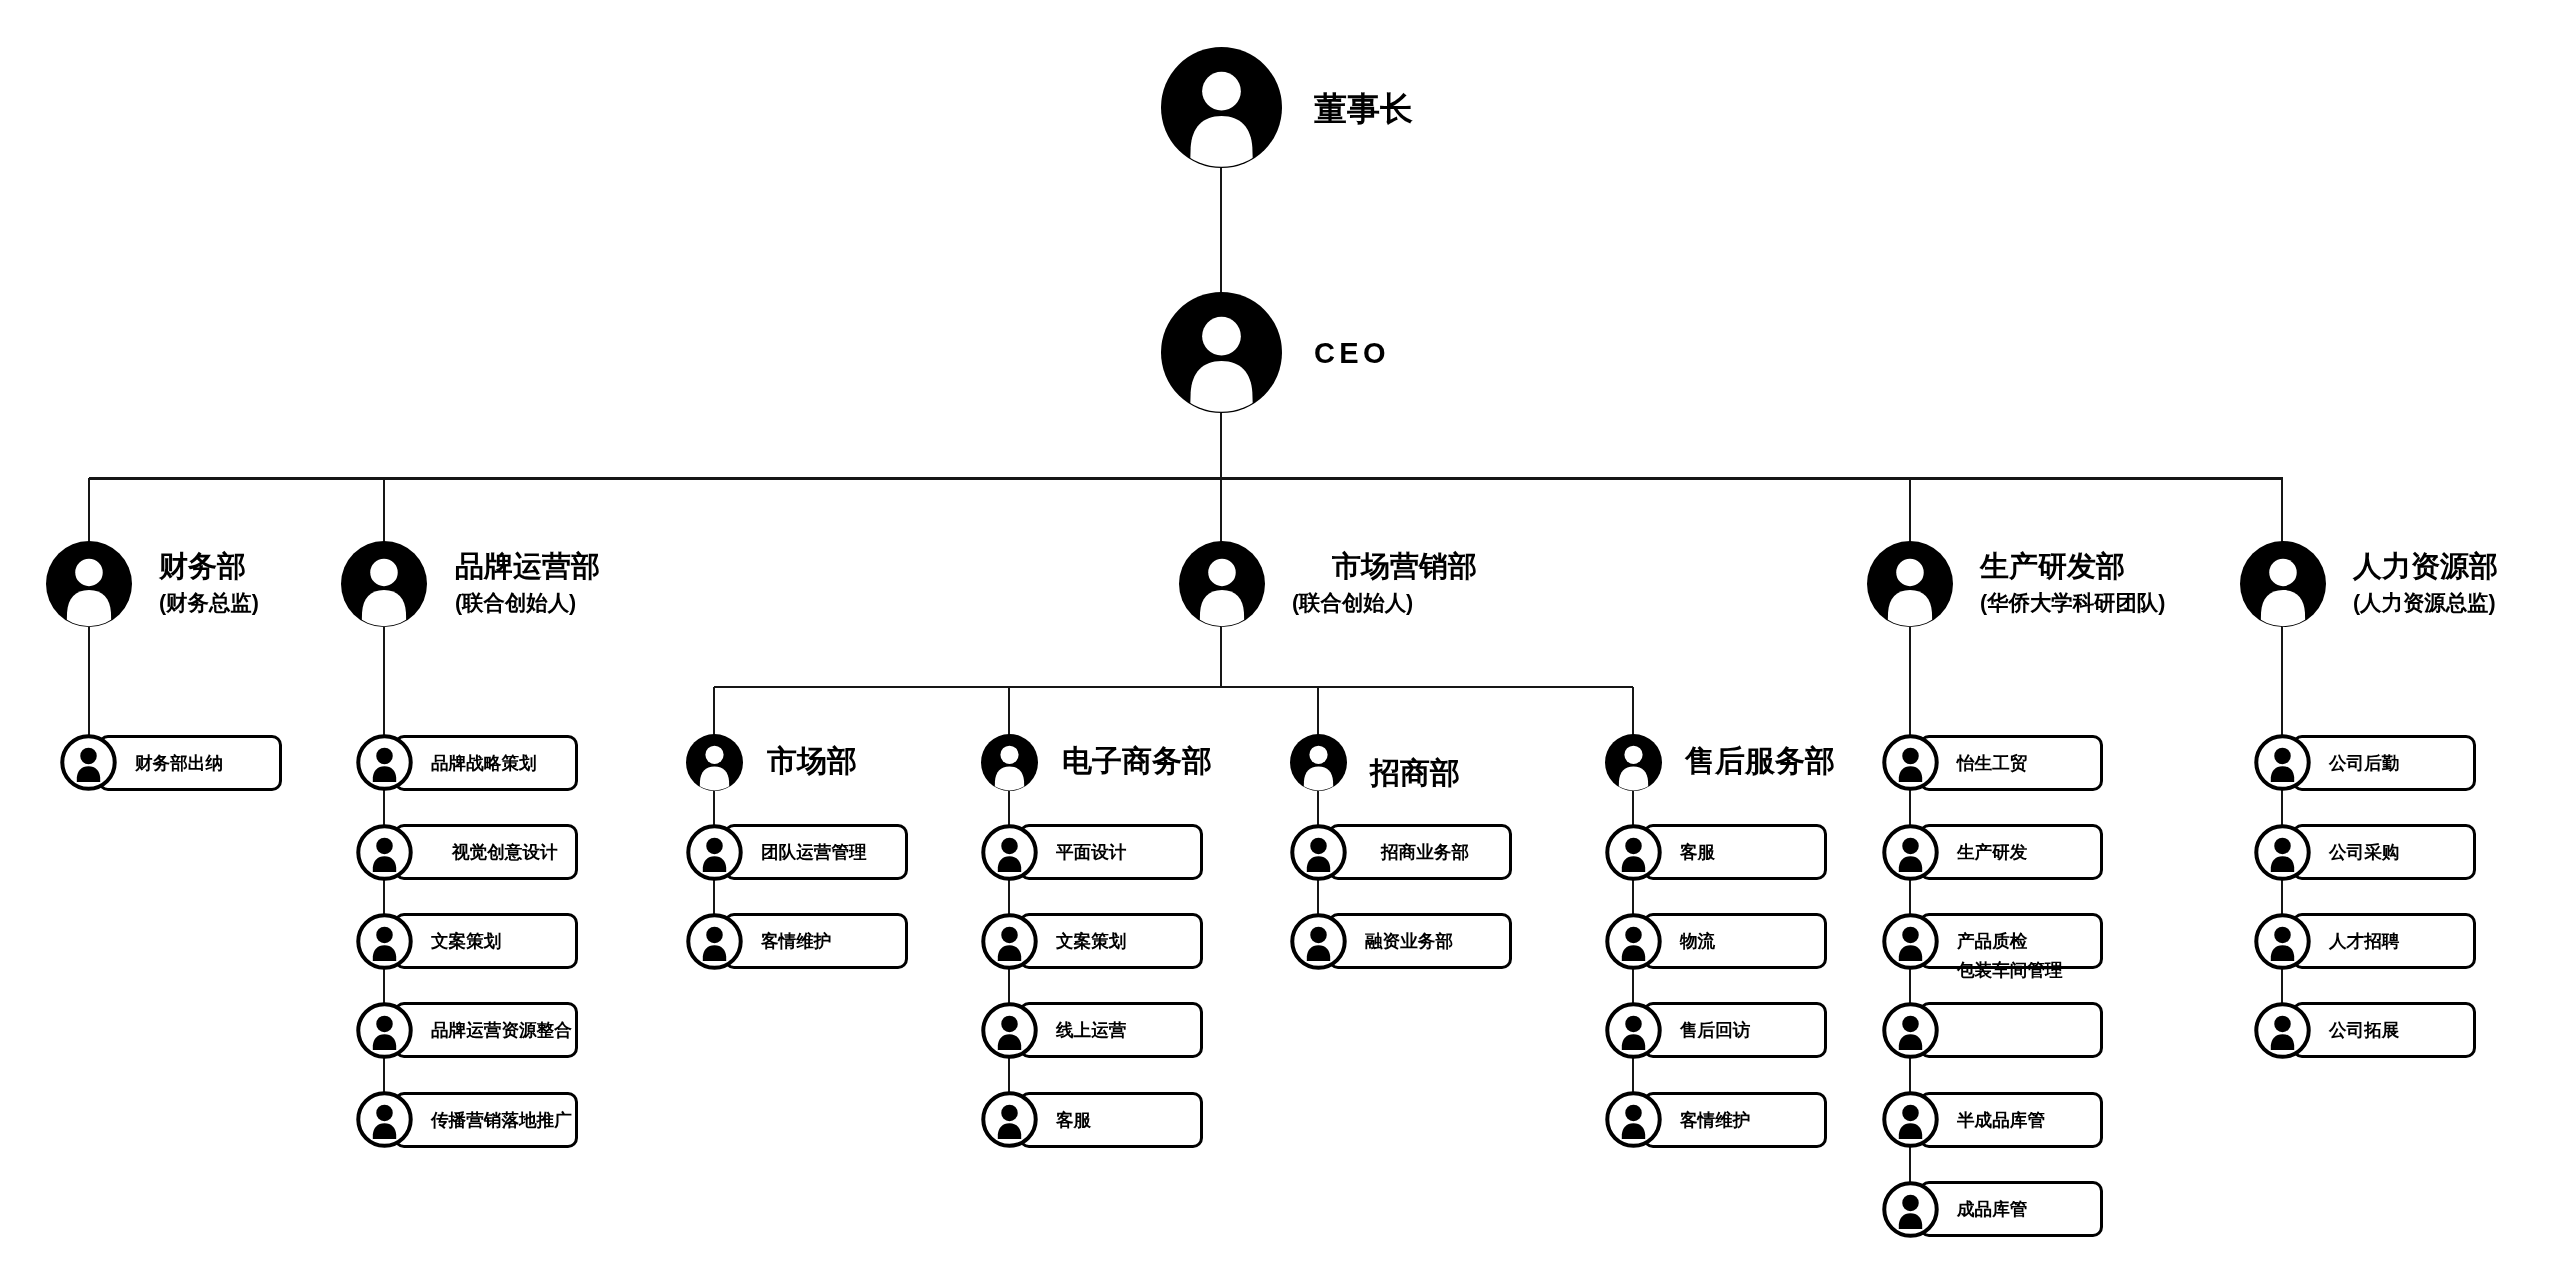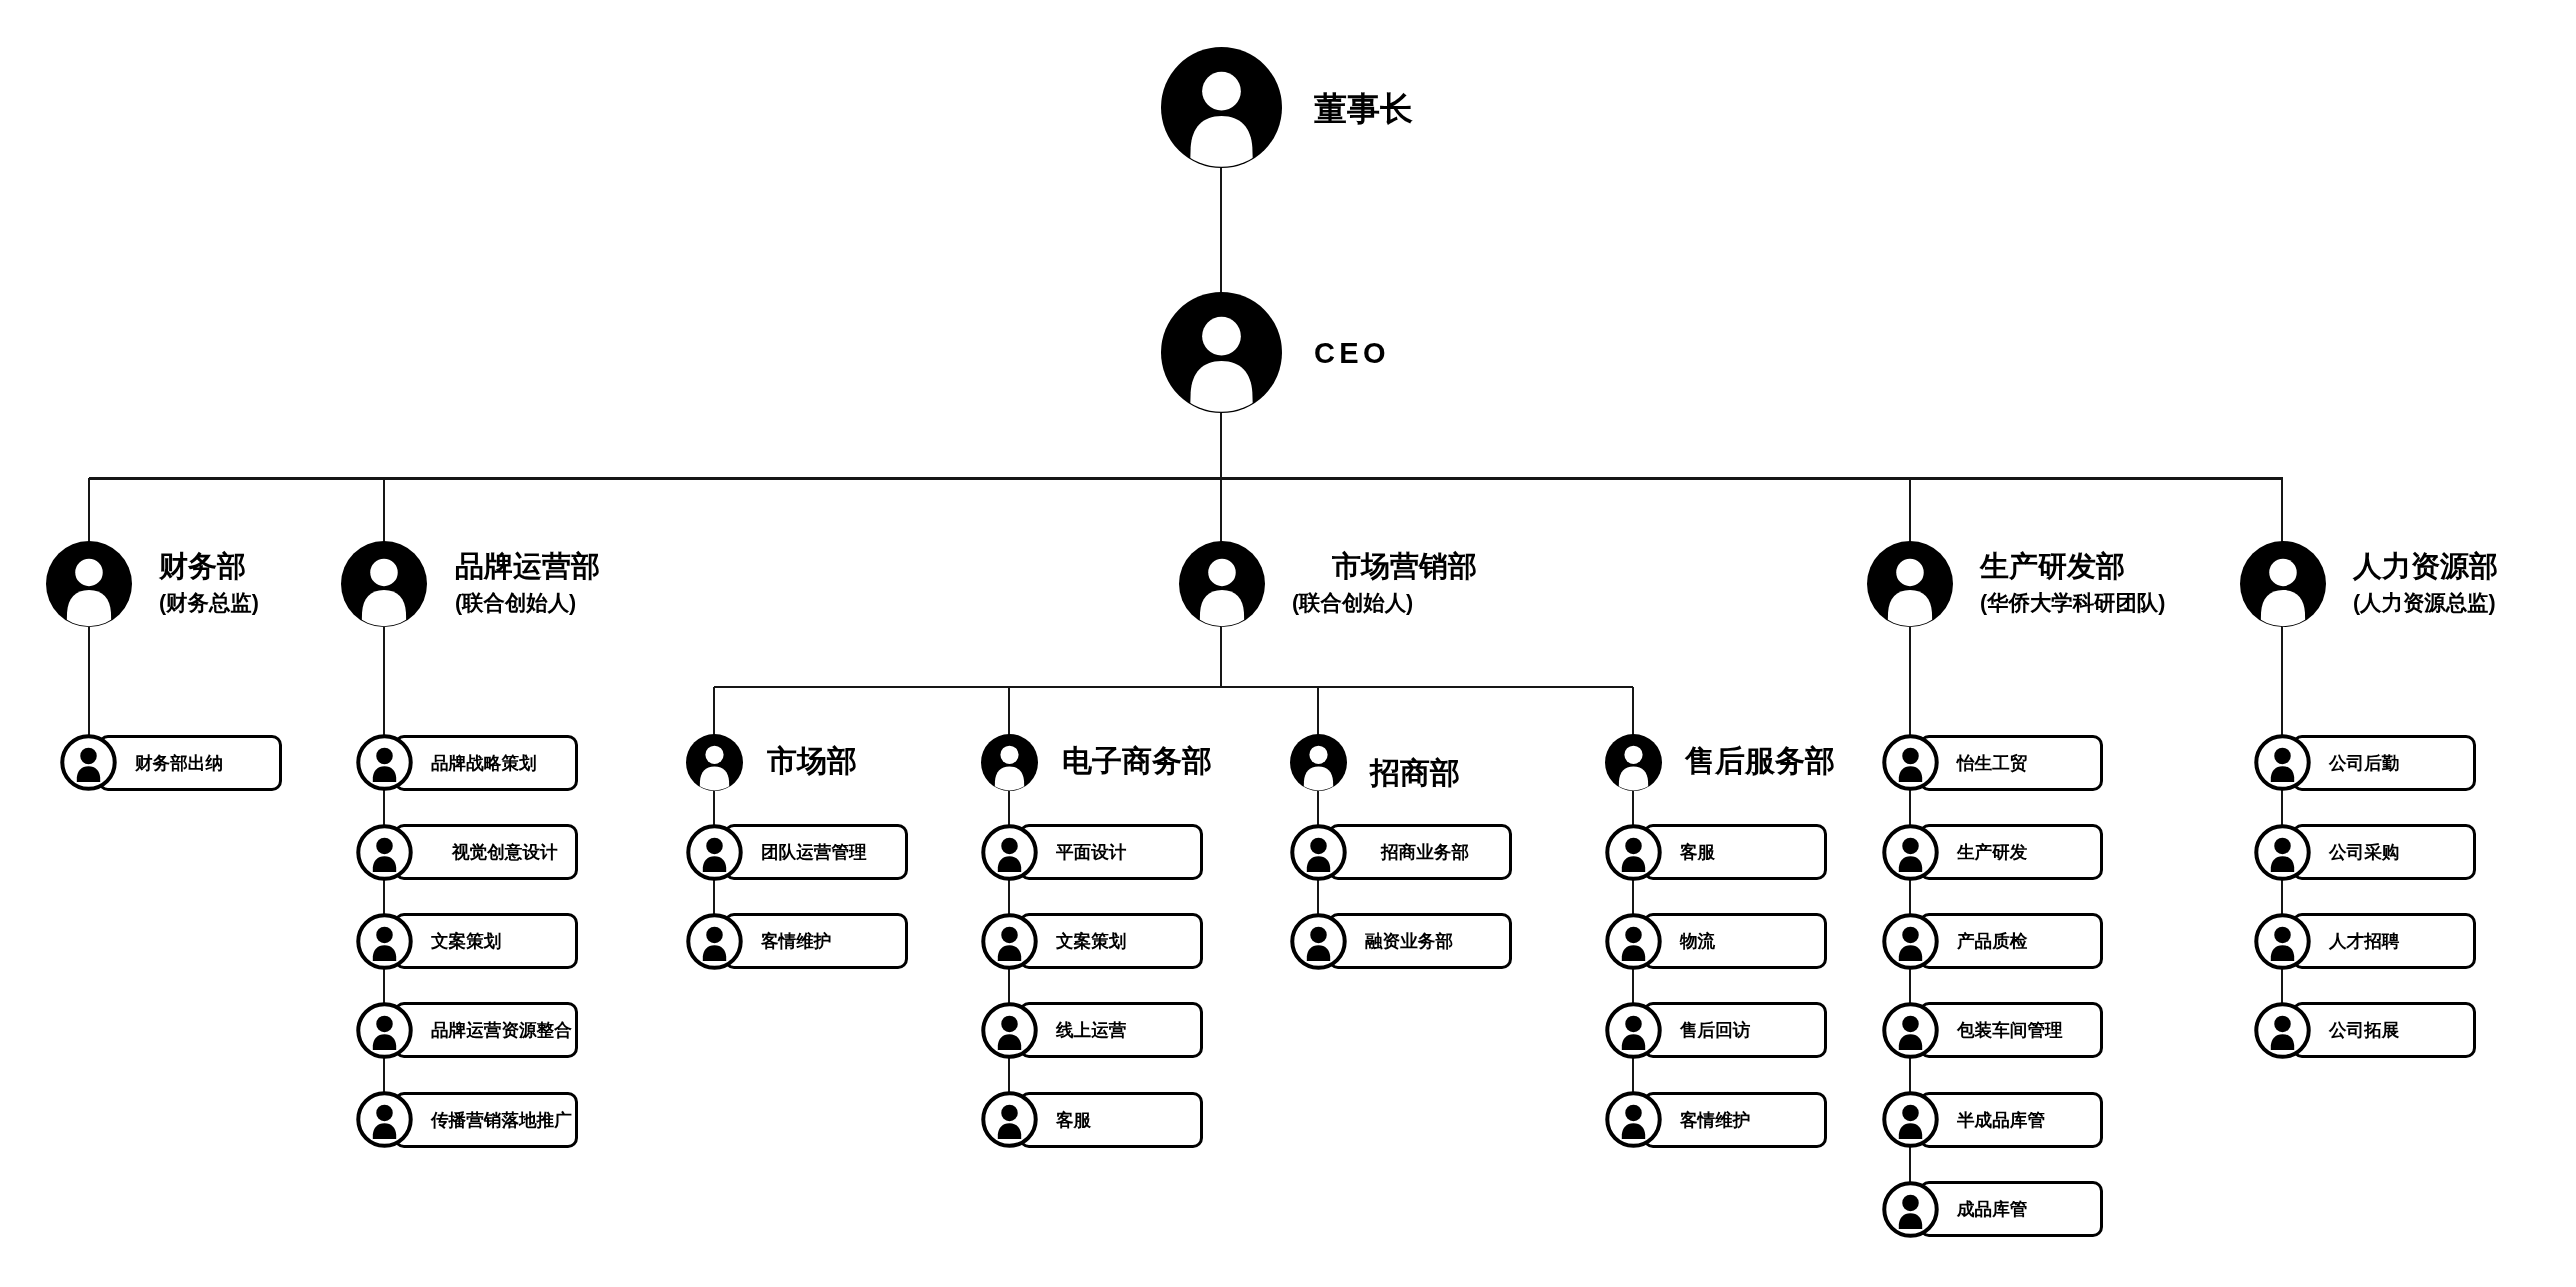--- a/index.html
+++ b/index.html
@@ -332,21 +332,21 @@
     </div>
     <div class="lbl lbl-member" style="left: 1957px; top: 941px;">产品质检</div>
     <div class="member-box" style="left: 1919px; top: 1002px; width: 184px; height: 56px;"></div>
     <div class="avatar" style="left: 1882px; top: 1002px; width: 57px; height: 57px;">
       <svg viewBox="0 0 100 100">
         <circle cx="50" cy="50" r="46" fill="#fff" stroke="#000" stroke-width="7"></circle>
         <circle cx="50" cy="38.5" r="14.5" fill="#000"></circle>
         <path fill="#000" d="M50 56.5 C37.5 56.5 30.5 64.5 29.5 76.5 L29.5 84 L70.5 84 L70.5 76.5 C69.5 64.5 62.5 56.5 50 56.5 Z"></path>
       </svg>
     </div>
-    <div class="lbl lbl-member" style="left: 1957px; top: 1030px;">包装车间管理</div>
+    <div class="lbl lbl-member" style="left: 1957px; top: 970px;">包装车间管理</div>
     <div class="member-box" style="left: 1919px; top: 1092px; width: 184px; height: 56px;"></div>
     <div class="avatar" style="left: 1882px; top: 1091px; width: 57px; height: 57px;">
       <svg viewBox="0 0 100 100">
         <circle cx="50" cy="50" r="46" fill="#fff" stroke="#000" stroke-width="7"></circle>
         <circle cx="50" cy="38.5" r="14.5" fill="#000"></circle>
         <path fill="#000" d="M50 56.5 C37.5 56.5 30.5 64.5 29.5 76.5 L29.5 84 L70.5 84 L70.5 76.5 C69.5 64.5 62.5 56.5 50 56.5 Z"></path>
       </svg>
     </div>
     <div class="lbl lbl-member" style="left: 1957px; top: 1120px;">半成品库管</div>
     <div class="member-box" style="left: 1919px; top: 1181px; width: 184px; height: 56px;"></div>

